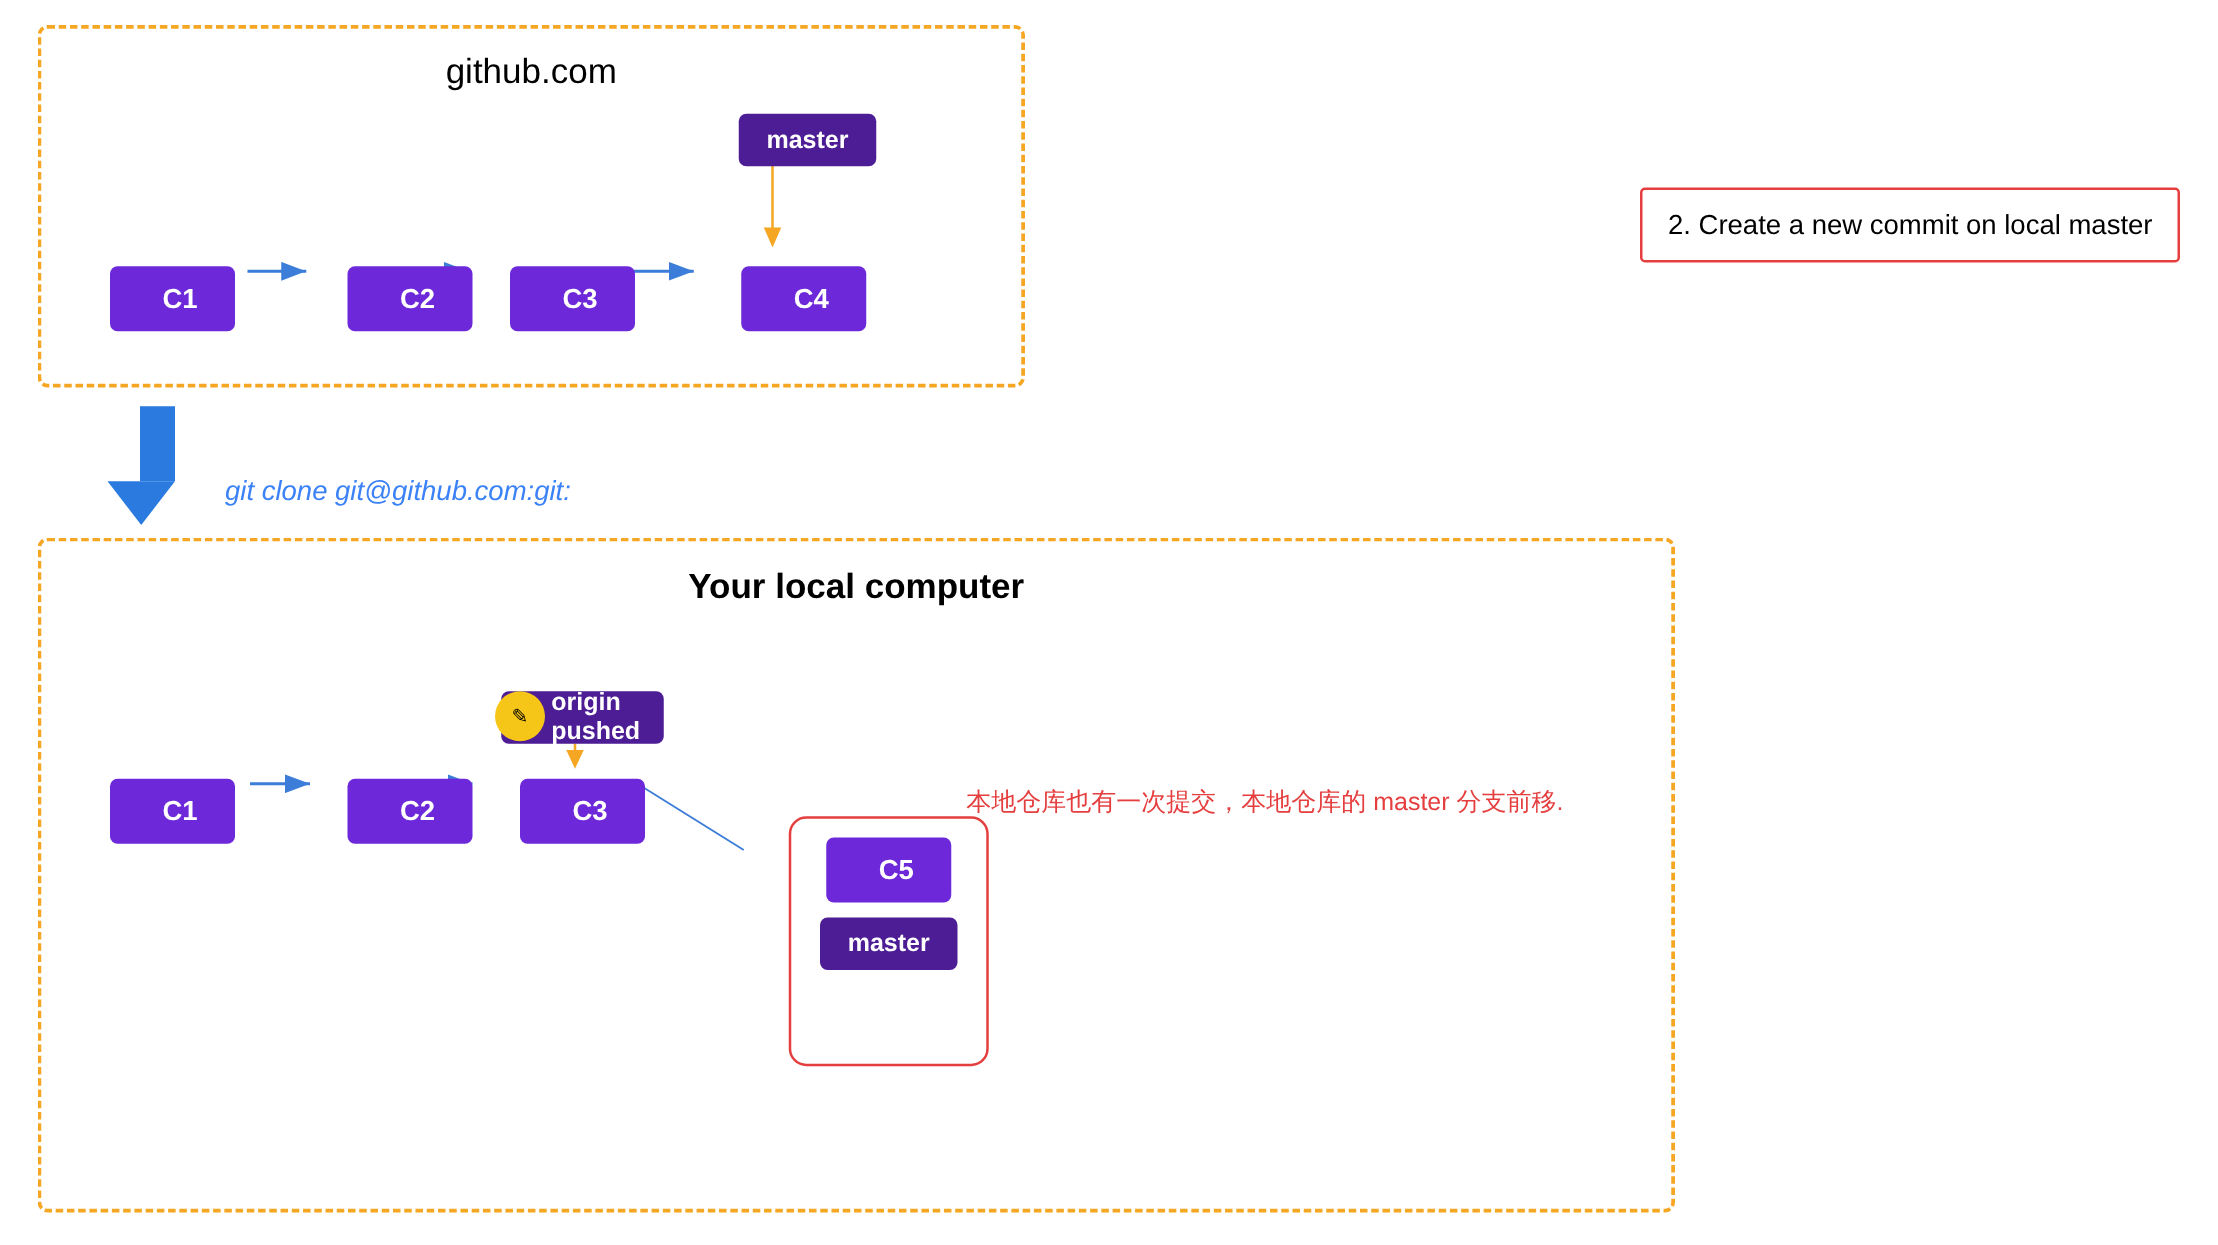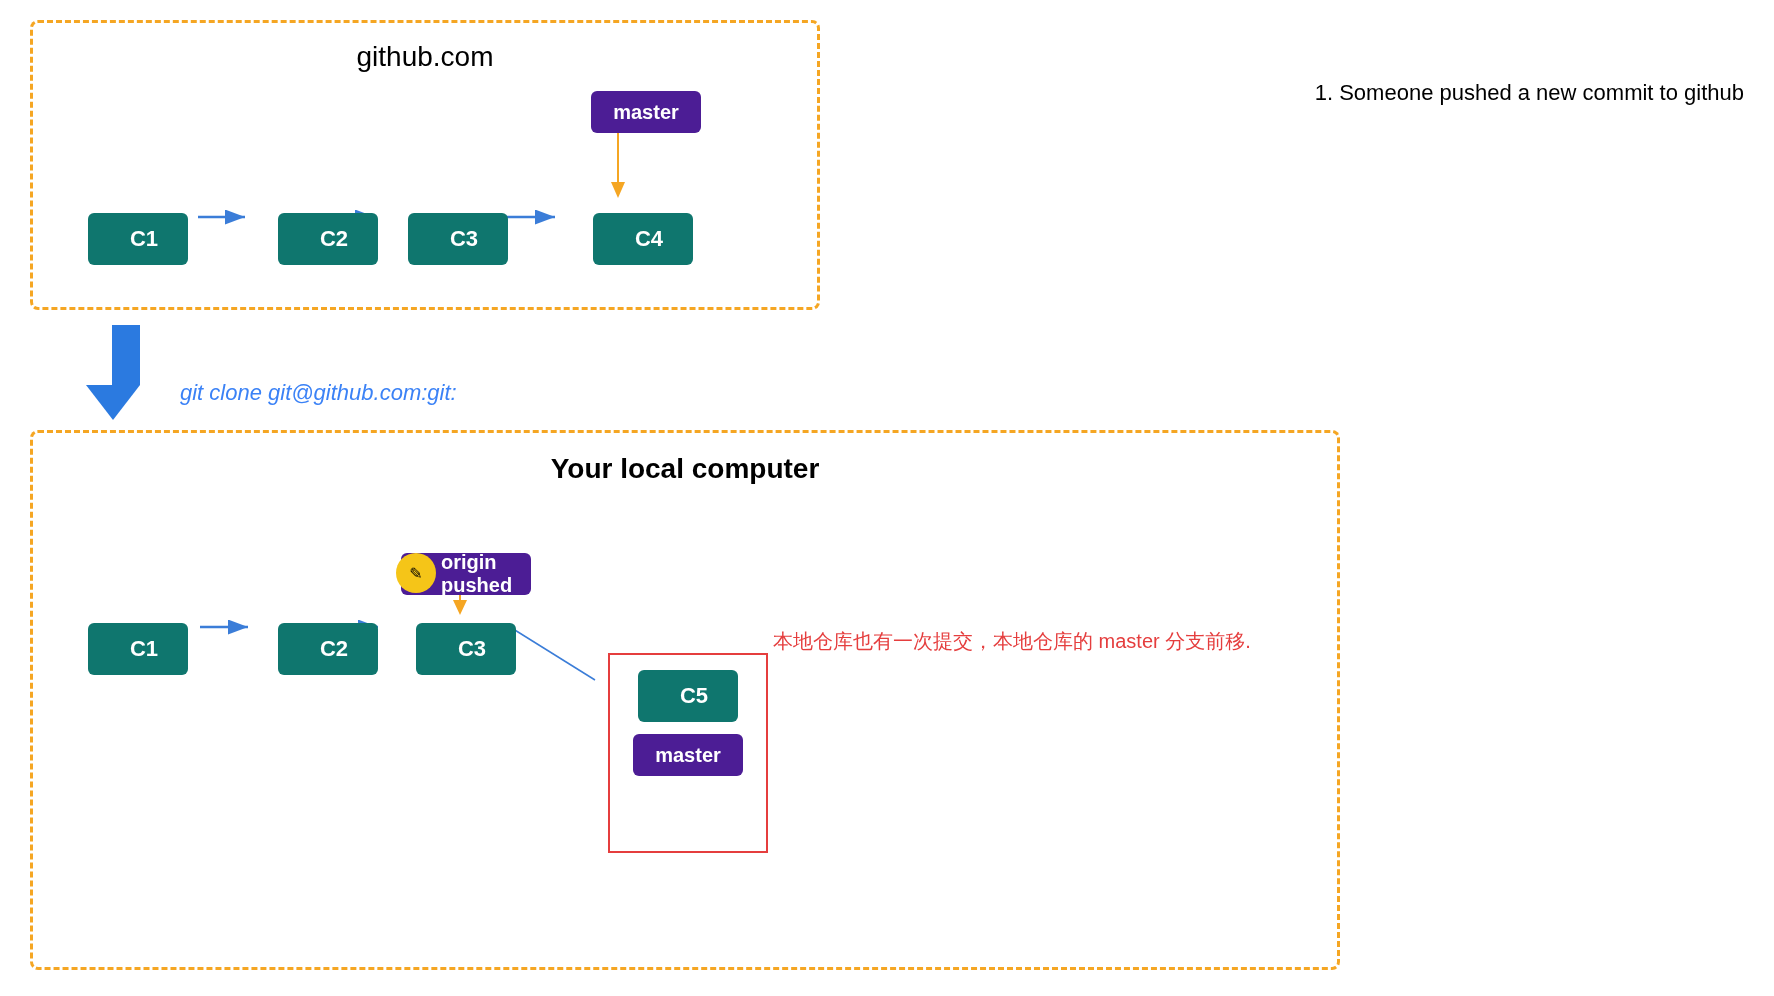--- a/index.html
+++ b/index.html
@@ -57,21 +57,21 @@
       left: 50%;
       transform: translateX(-50%);
       font-size: 28px;
       font-weight: bold;
       color: #000;
       white-space: nowrap;
     }
 
     
     .commit-node {
-      background: #0f766e;
+      background: #6d28d9;
       color: #fff;
       font-size: 22px;
       font-weight: bold;
       border-radius: 6px;
       display: flex;
       align-items: center;
       justify-content: center;
       position: absolute;
       padding-left: 12px;
     }
@@ -123,26 +123,27 @@
       font-size: 22px;
       color: #3b82f6;
       white-space: nowrap;
       font-style: italic;
     }
 
     
     .new-commit-box {
       position: absolute;
       border: 2px solid #e53e3e;
-      border-radius: 0;
+      border-radius: 14px;
       padding: 15px;
       display: flex;
       flex-direction: column;
       align-items: center;
       gap: 12px;
+      margin-left: 23px;
     }
 
     
     .annotation-text {
       position: absolute;
       color: #e53e3e;
       font-size: 20px;
       white-space: nowrap;
     }
 
@@ -217,24 +218,24 @@
 
     <div class="commit-node" style="width:100px;height:52px;left:560px;top:190px;text-align:right;">
       <span>C4</span>
     </div>
 
     <div class="master-label" style="width:110px;height:42px;left:558px;top:68px;">
       <span>master</span>
     </div>
   </div>
 
-  <div class="step-box step1">
-    <span>1.  Someone pushed a new commit to github</span>
-  </div>
-
+
+  <div class="step-box step2">
+    <span>2.  Create a new commit on local master</span>
+  </div>
 
   <div class="clone-section">
     <div class="clone-text">git clone git@github.com:git:</div>
   </div>
 
   <div class="local-box">
     <div class="local-title">Your local computer</div>
 
     <div class="commit-node" style="width:100px;height:52px;left:55px;top:190px;">
       <span>C1</span>

